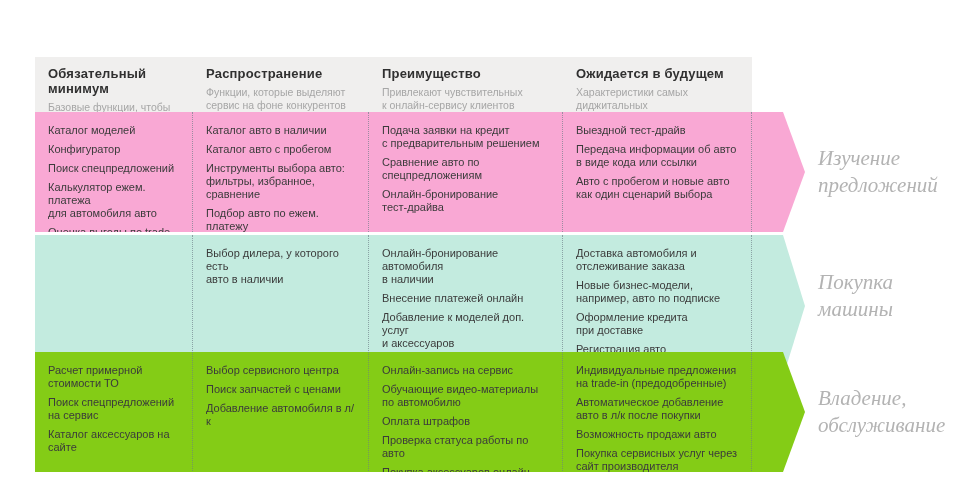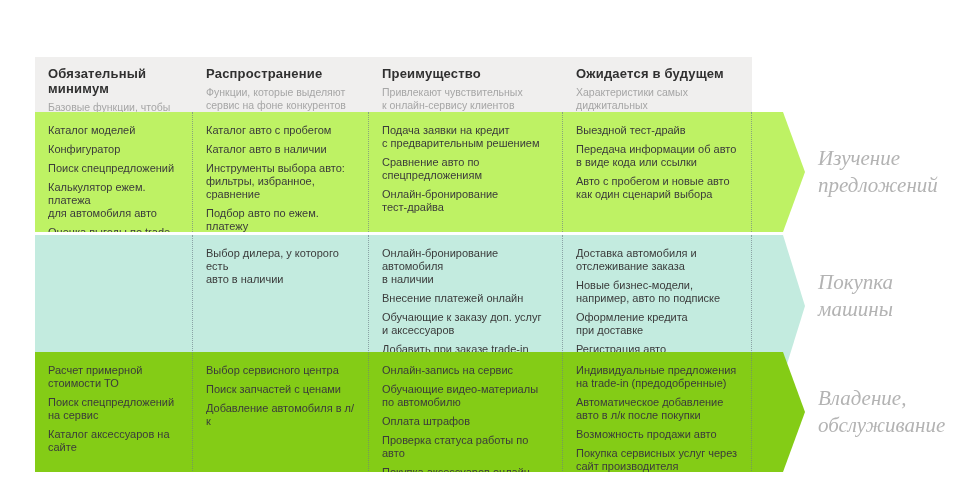--- a/index.html
+++ b/index.html
@@ -70,33 +70,33 @@
       <div class="sub">Привлекают чувствительных
 к онлайн-сервису клиентов</div>
     </div>
     <div class="header-cell">
       <div class="h">Ожидается в будущем</div>
       <div class="sub">Характеристики самых
 диджитальных автопроизаодителей</div>
     </div>
   </div>
 
-  <div class="band" style="top: 112px; height: 120px; background: #bef264;">
+  <div class="band" style="top: 112px; height: 120px; background: #f9a8d4;">
     <div class="band-grid">
       <div class="cell">
         <div class="item">Каталог моделей</div>
         <div class="item">Конфигуратор</div>
         <div class="item">Поиск спецпредложений</div>
         <div class="item">Калькулятор ежем. платежа
 для автомобиля авто</div>
         <div class="item">Оценка выгоды по trade-in</div>
       </div>
       <div class="cell">
+        <div class="item">Каталог авто в наличии</div>
         <div class="item">Каталог авто с пробегом</div>
-        <div class="item">Каталог авто в наличии</div>
         <div class="item">Инструменты выбора авто:
 фильтры, избранное, сравнение</div>
         <div class="item">Подбор авто по ежем. платежу</div>
       </div>
       <div class="cell">
         <div class="item">Подача заявки на кредит
 с предварительным решением</div>
         <div class="item">Сравнение авто по
 спецпредложениям</div>
         <div class="item">Онлайн-бронирование
@@ -116,21 +116,21 @@
     <div class="band-grid">
       <div class="cell"></div>
       <div class="cell">
         <div class="item">Выбор дилера, у которого есть
 авто в наличии</div>
       </div>
       <div class="cell">
         <div class="item">Онлайн-бронирование автомобиля
 в наличии</div>
         <div class="item">Внесение платежей онлайн</div>
-        <div class="item">Обучающие к заказу доп. услуг
+        <div class="item">Добавление к моделей доп. услуг
 и аксессуаров</div>
         <div class="item">Добавить при заказе trade-in</div>
       </div>
       <div class="cell">
         <div class="item">Доставка автомобиля и
 отслеживание заказа</div>
         <div class="item">Новые бизнес-модели,
 например, авто по подписке</div>
         <div class="item">Оформление кредита
 при доставке</div>

